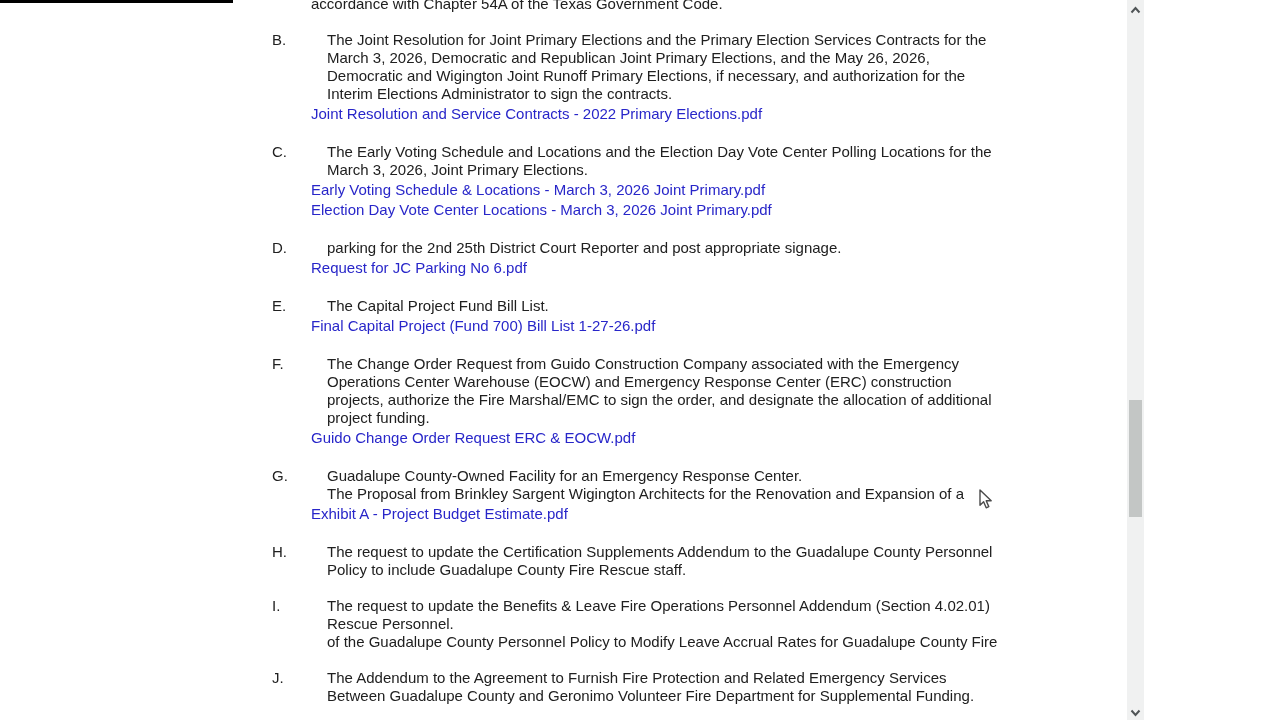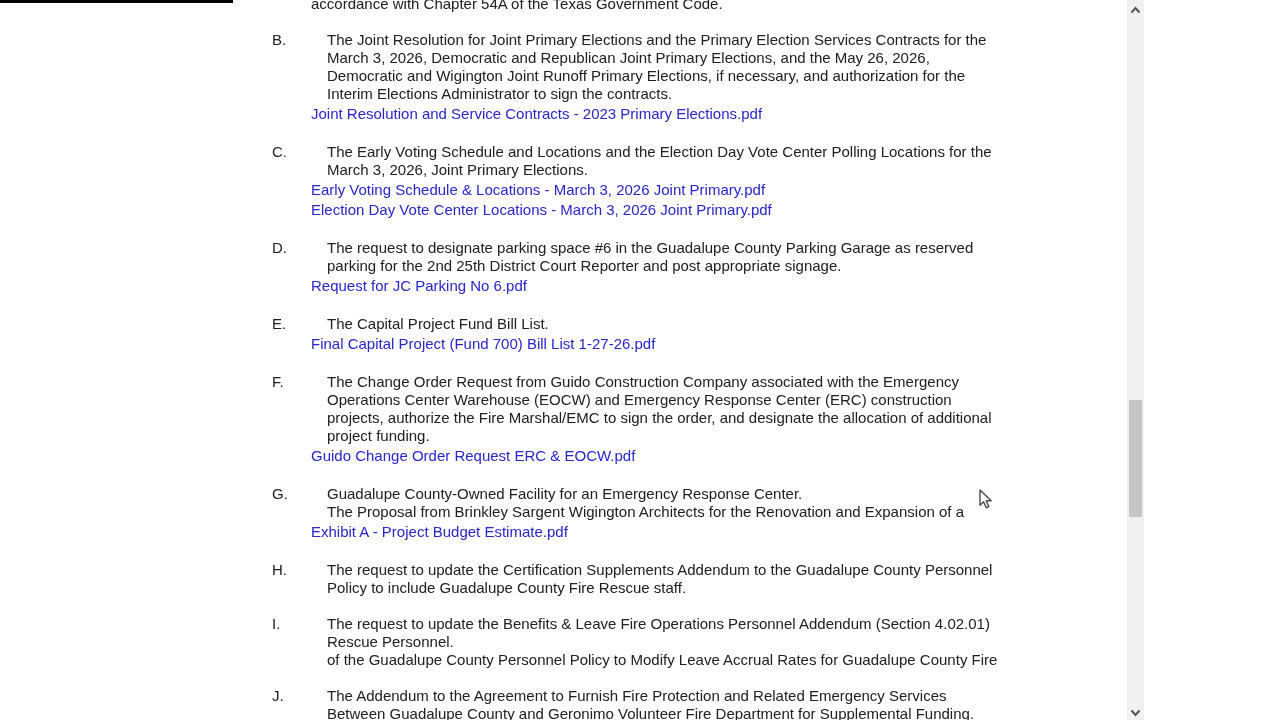--- a/index.html
+++ b/index.html
@@ -69,21 +69,21 @@
     <div class="item">
       <div class="letter">B.</div>
       <div class="body-col">
         <div class="para">
               <div class="line">The Joint Resolution for Joint Primary Elections and the Primary Election Services Contracts for the</div>
               <div class="line">March 3, 2026, Democratic and Republican Joint Primary Elections, and the May 26, 2026,</div>
               <div class="line">Democratic and Wigington Joint Runoff Primary Elections, if necessary, and authorization for the</div>
               <div class="line">Interim Elections Administrator to sign the contracts.</div>
             </div>
         <div class="links">
-              <div class="link-line"><a>Joint Resolution and Service Contracts - 2023 Primary Elections.pdf</a></div>
+              <div class="link-line"><a>Joint Resolution and Service Contracts - 2022 Primary Elections.pdf</a></div>
             </div>
       </div>
     </div>
 
     <div class="item">
       <div class="letter">C.</div>
       <div class="body-col">
         <div class="para">
               <div class="line">The Early Voting Schedule and Locations and the Election Day Vote Center Polling Locations for the</div>
               <div class="line">March 3, 2026, Joint Primary Elections.</div>
@@ -92,21 +92,20 @@
               <div class="link-line"><a>Early Voting Schedule &amp; Locations - March 3, 2026 Joint Primary.pdf</a></div>
               <div class="link-line"><a>Election Day Vote Center Locations - March 3, 2026 Joint Primary.pdf</a></div>
             </div>
       </div>
     </div>
 
     <div class="item">
       <div class="letter">D.</div>
       <div class="body-col">
         <div class="para">
-              <div class="line">The request to designate parking space #6 in the Guadalupe County Parking Garage as reserved</div>
               <div class="line">parking for the 2nd 25th District Court Reporter and post appropriate signage.</div>
             </div>
         <div class="links">
               <div class="link-line"><a>Request for JC Parking No 6.pdf</a></div>
             </div>
       </div>
     </div>
 
     <div class="item">
       <div class="letter">E.</div>

